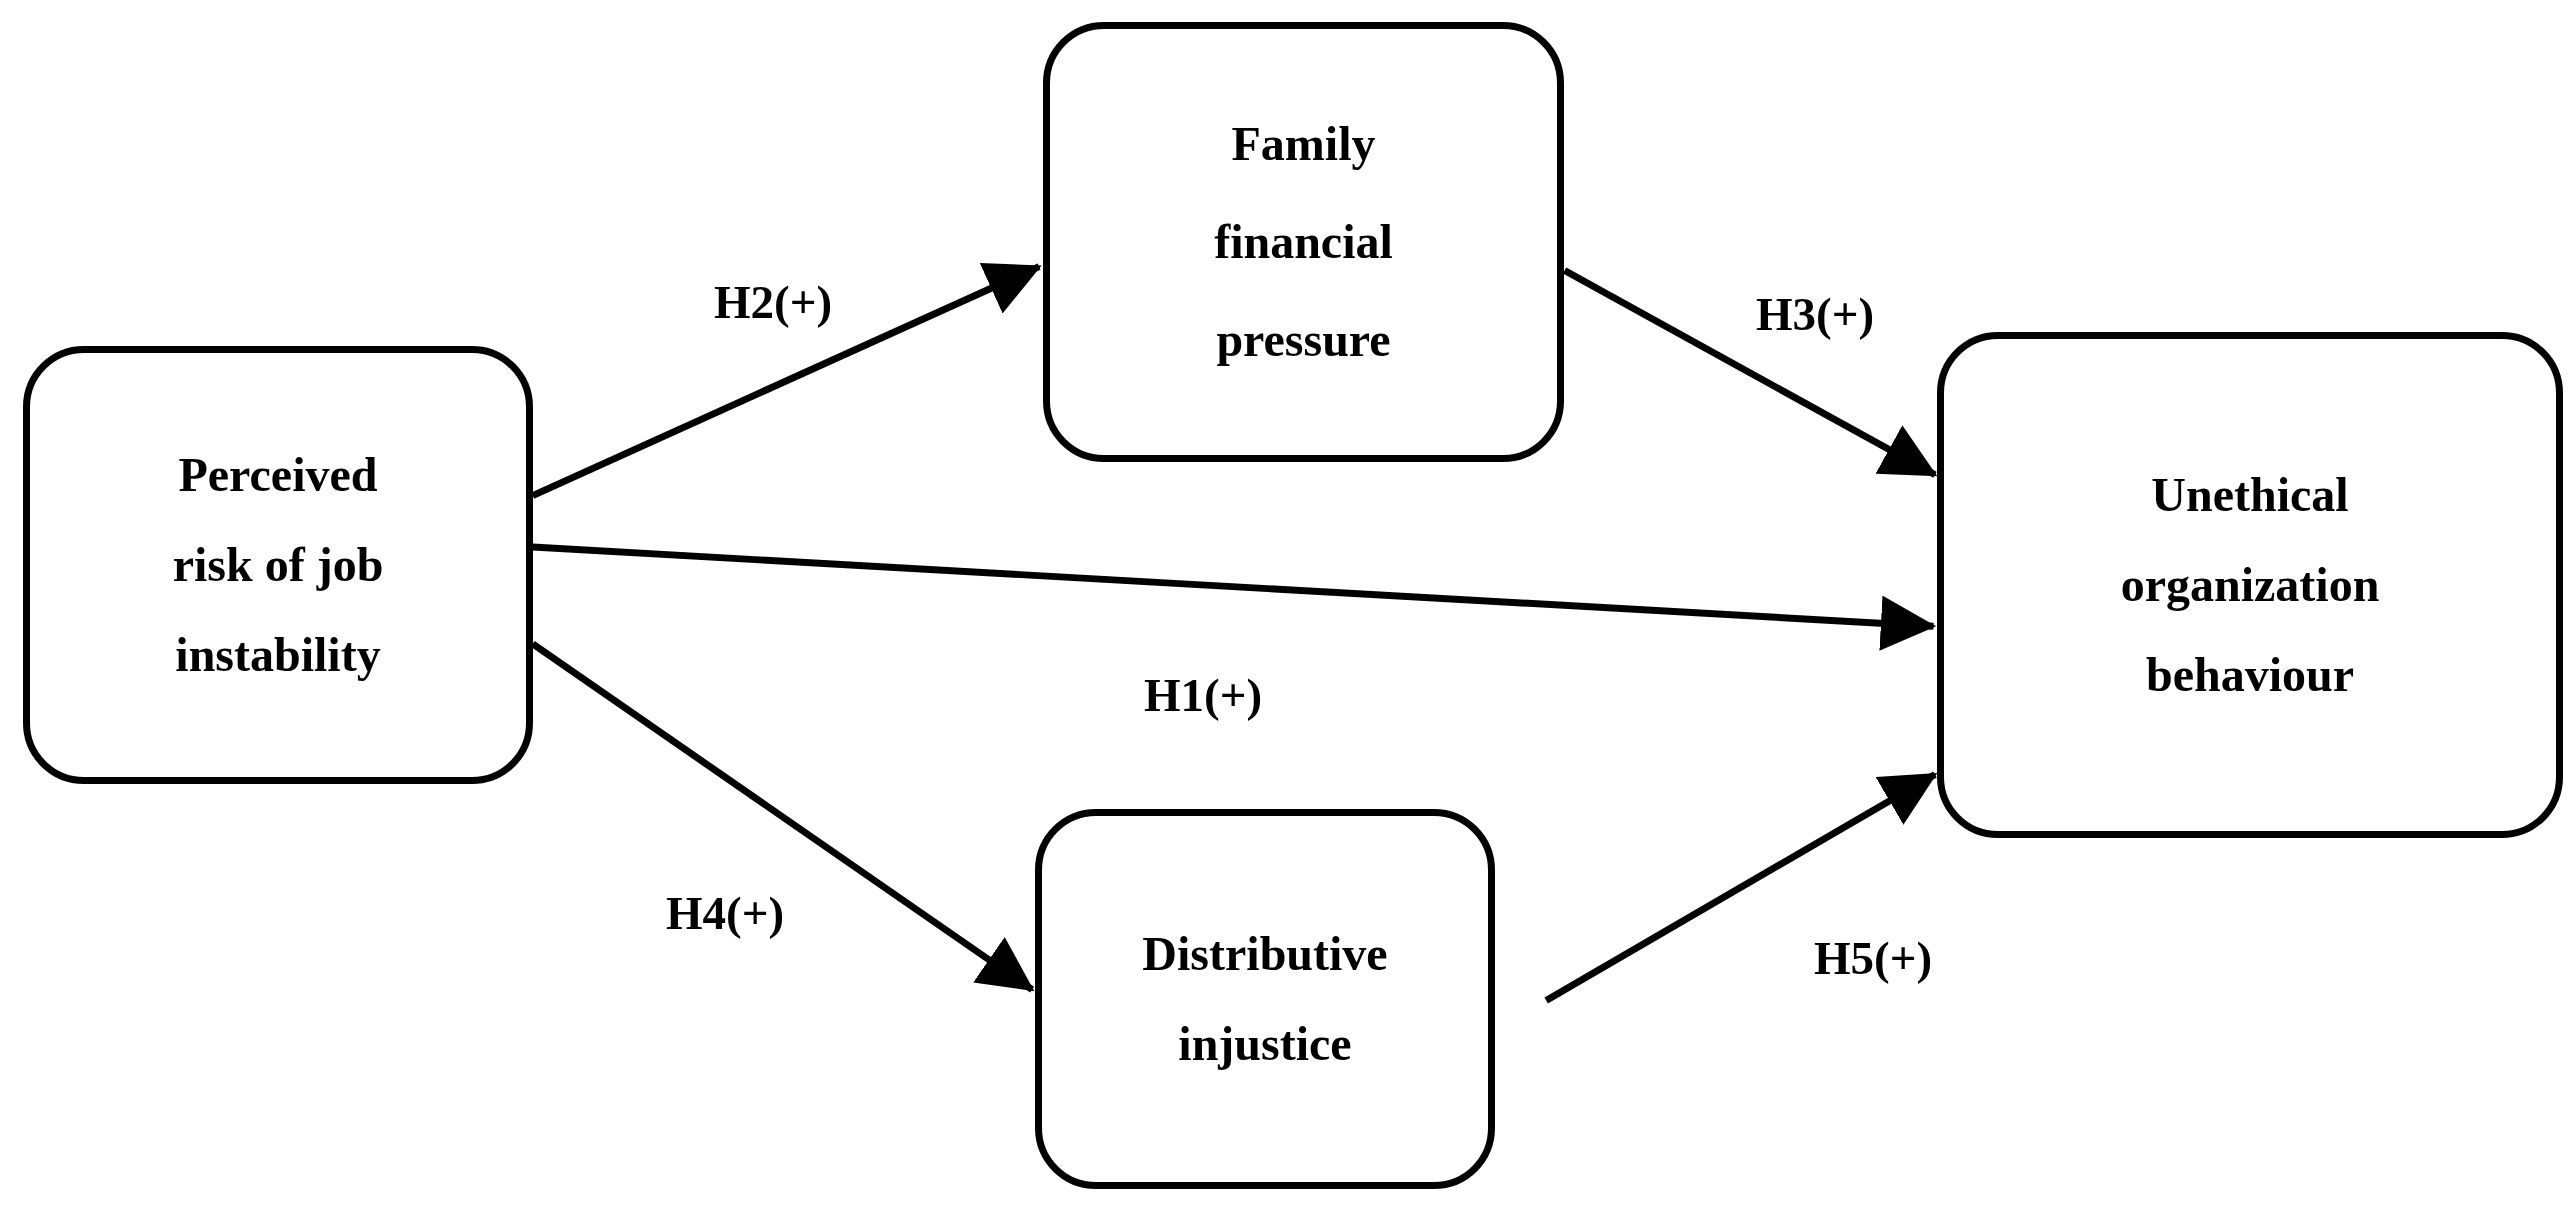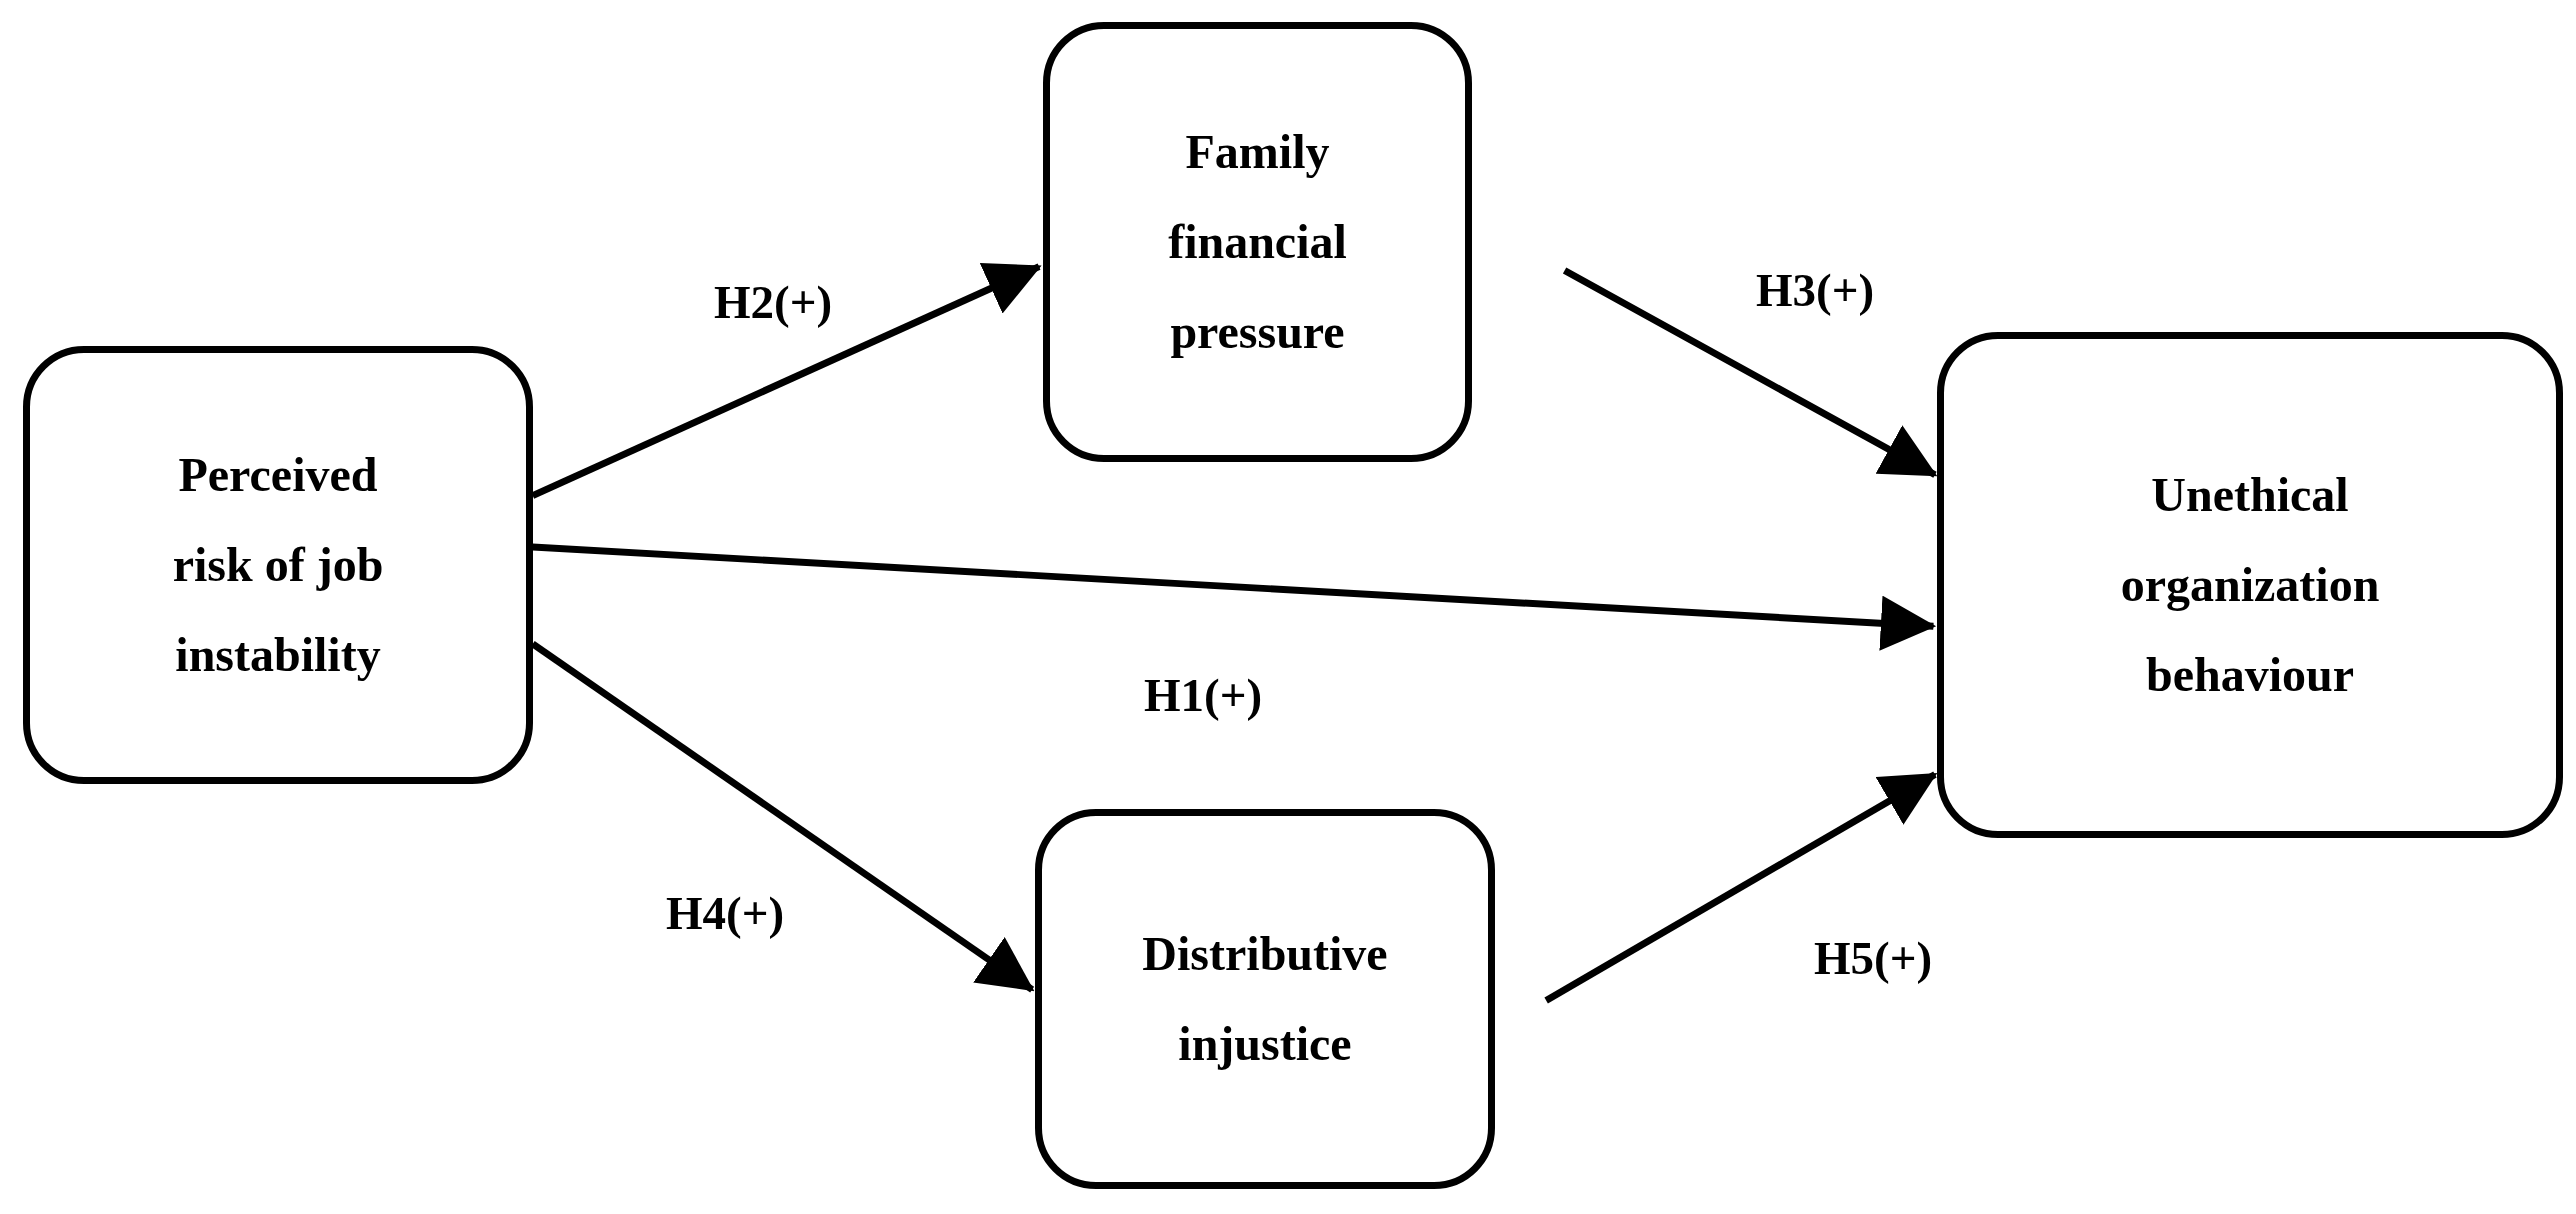--- a/index.html
+++ b/index.html
@@ -43,27 +43,27 @@
   .edge-label {
     position: absolute;
     transform: translate(-50%, -50%);
     font-size: 47px;
     font-weight: bold;
     color: #000000;
     white-space: nowrap;
   }
   
   #node-perceived   { left: 23px;   top: 346px;  width: 510px; height: 438px; }
-  #node-family      { left: 1043px; top: 21.5px;   width: 429px; height: 440px; }
+  #node-family      { left: 1043px; top: 21.5px;   width: 521px; height: 440px; gap: 8px; }
   #node-distributive{ left: 1035px; top: 809px; width: 460px; height: 380px; }
   #node-unethical   { left: 1937px; top: 332px;  width: 626px; height: 506px; }
   
   #label-h2 { left: 734px;  top: 302px; margin-left: 39px; }
   #label-h1 { left: 1203px; top: 667px; margin-top: 28px; }
-  #label-h3 { left: 1815px; top: 290px; }
+  #label-h3 { left: 1815px; top: 314px; }
   #label-h4 { left: 725px;  top: 913px; }
   #label-h5 { left: 1873px; top: 958px; }
 </style>
 </head>
 <body>
 
 <div id="canvas">
 
   <svg id="arrow-layer" viewBox="0 0 3352 1580" xmlns="http://www.w3.org/2000/svg">
     <defs>

